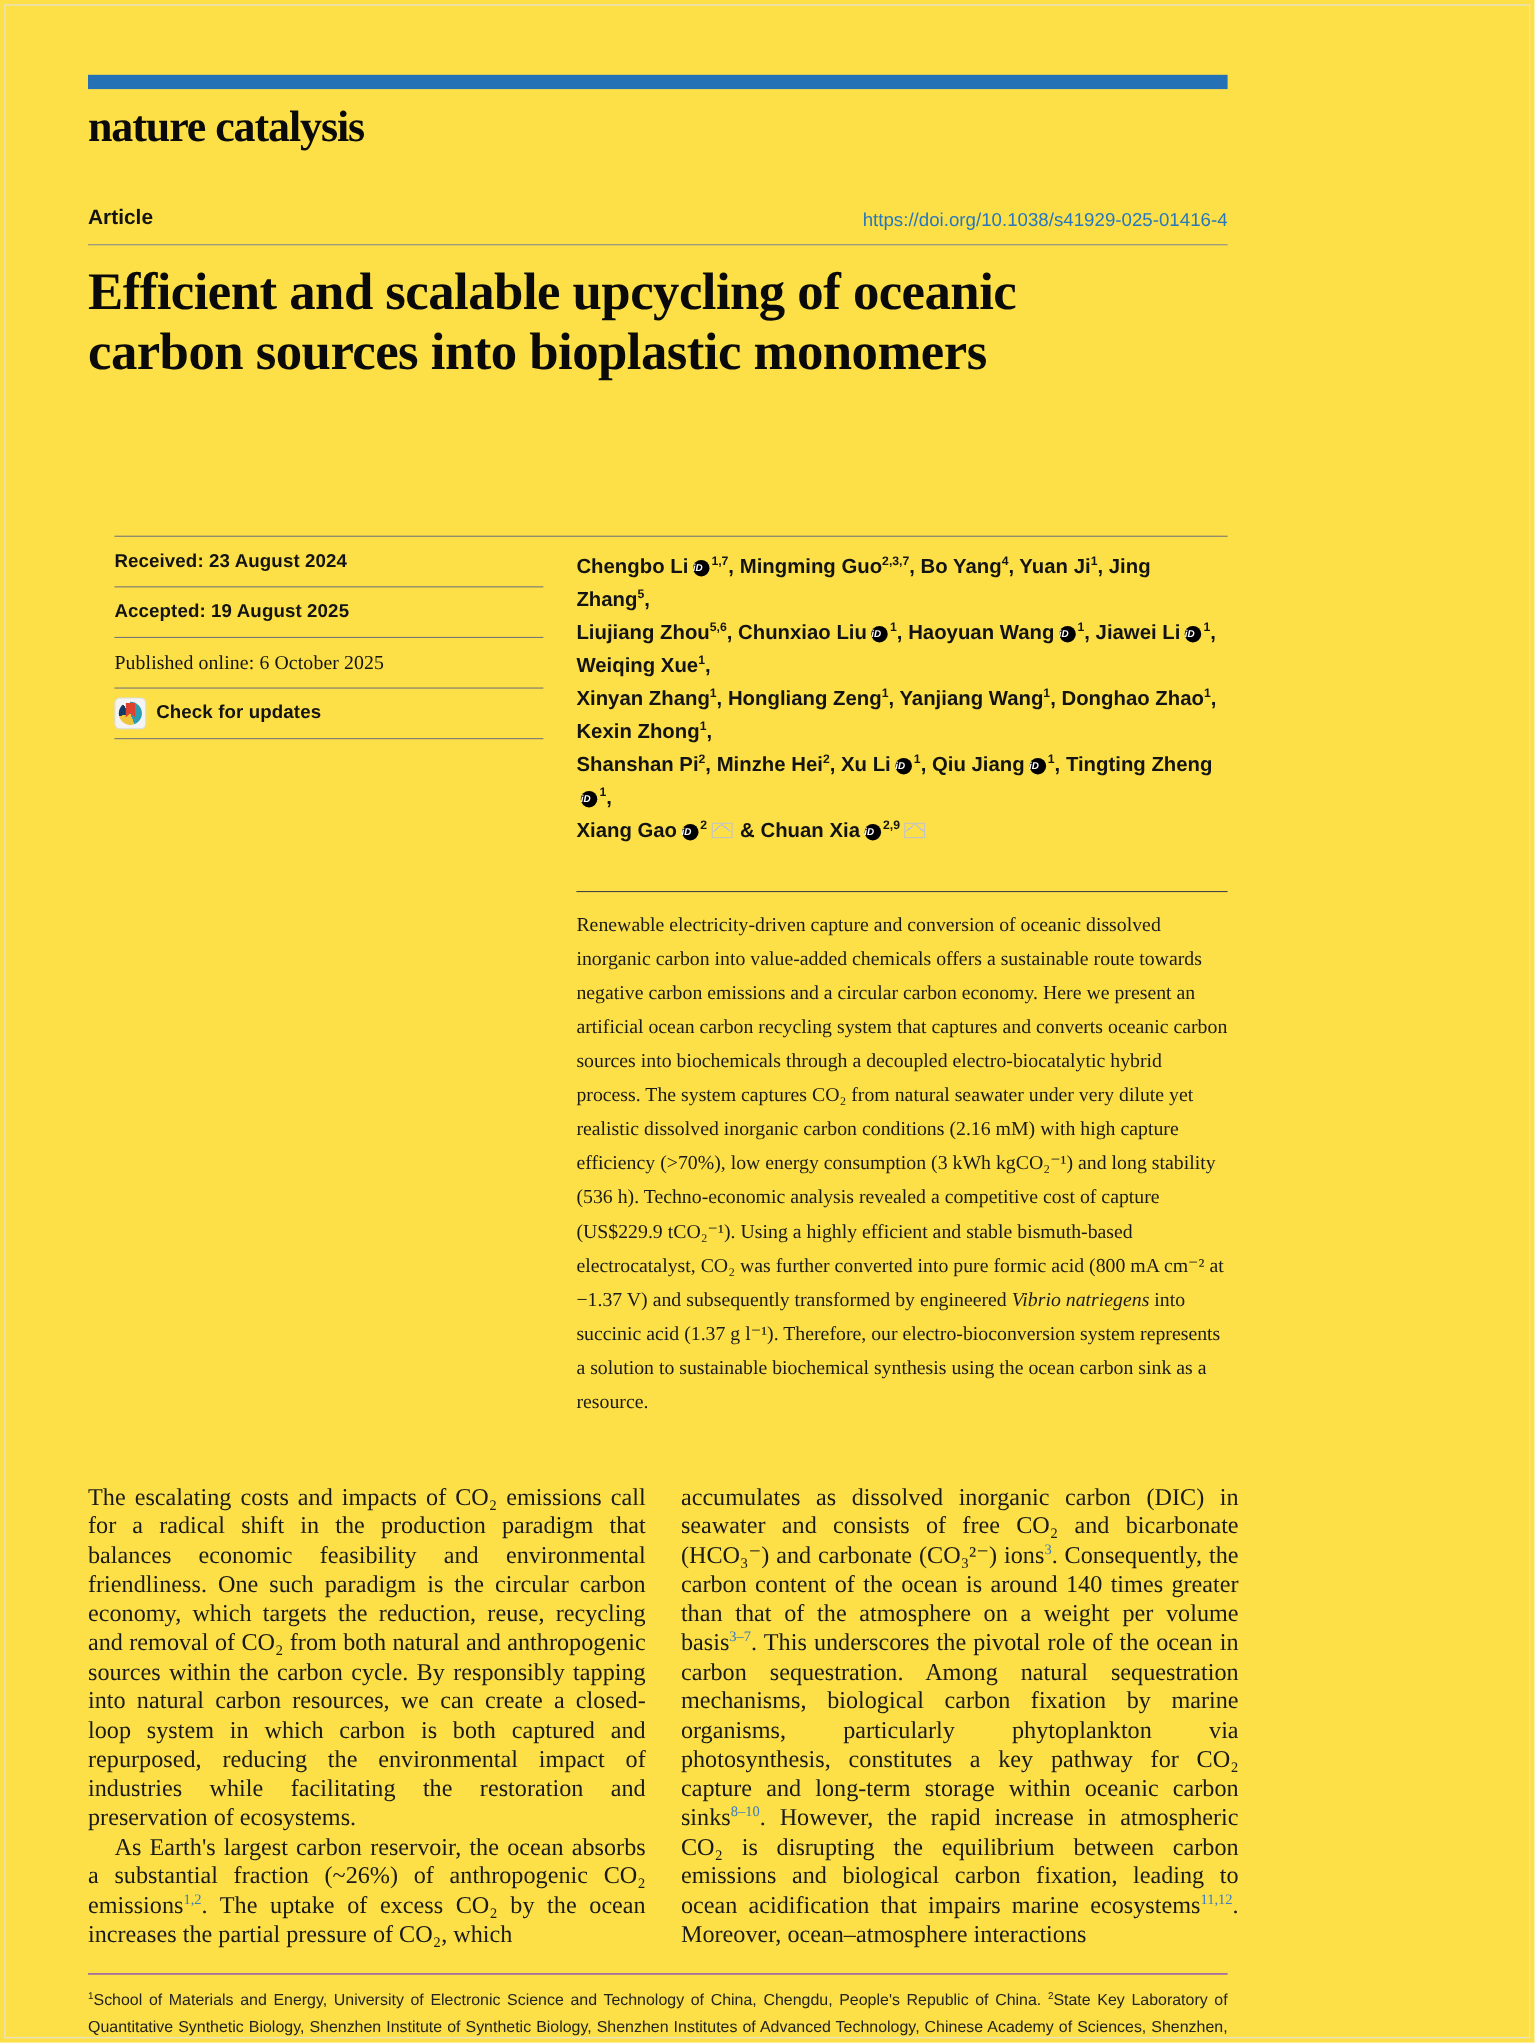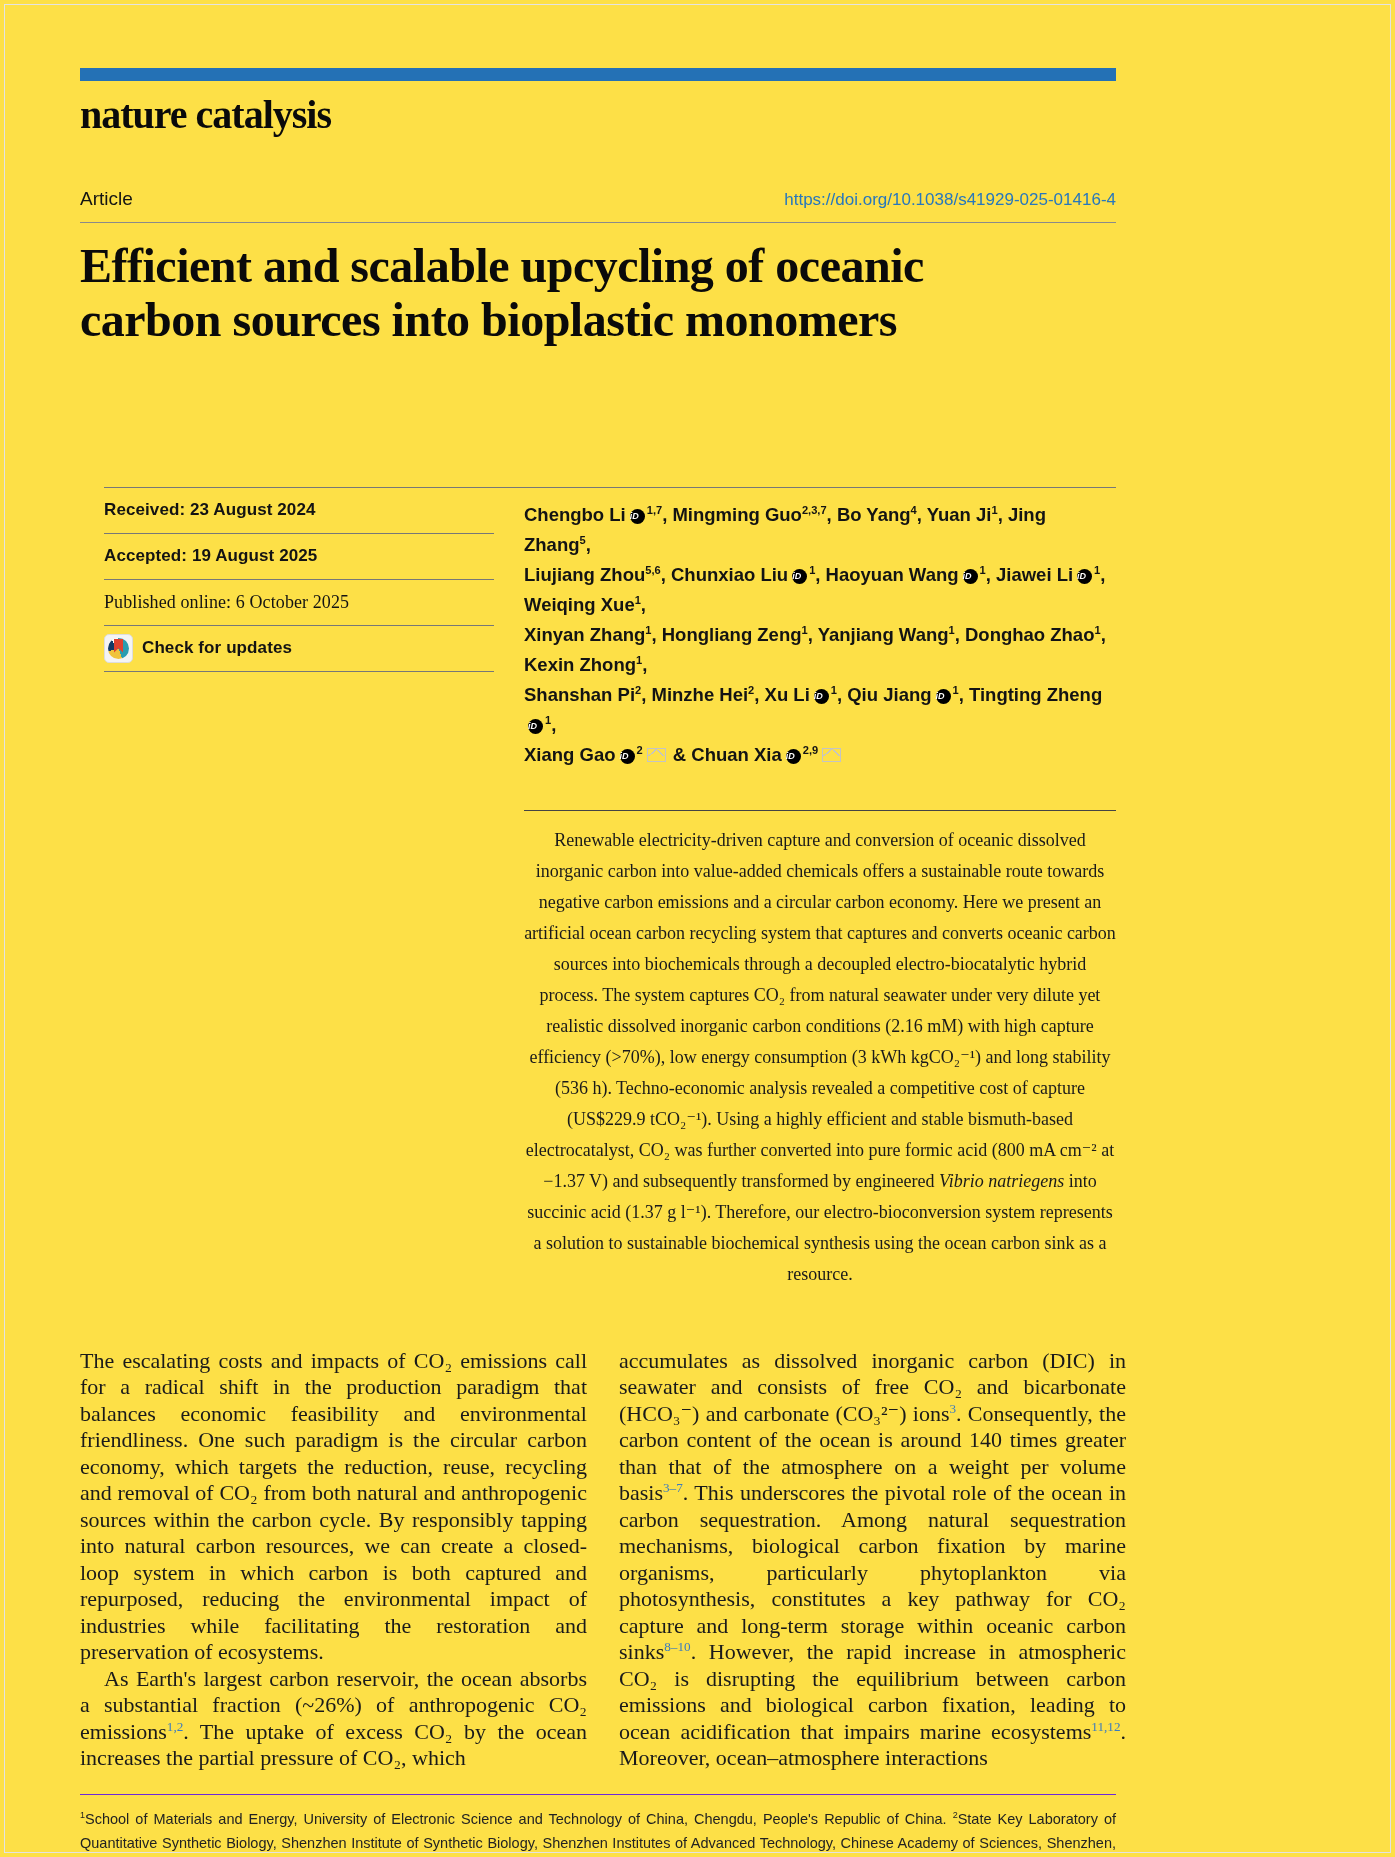--- a/index.html
+++ b/index.html
@@ -7,21 +7,21 @@
         font-family:"Liberation Sans",sans-serif;color:#131313;}
   .frame{position:absolute;inset:4px;border:1px solid #e3e3e3;pointer-events:none;}
   .content{position:absolute;left:80px;top:0;width:1036px;}
 
   .top-bar{margin-top:68px;height:13px;background:#2471b5;}
   .journal-logo{font-family:"Liberation Serif","DejaVu Serif",serif;font-weight:700;
         font-size:40px;letter-spacing:-1px;margin-top:10px;color:#0a0a0a;}
 
   .header-row{display:flex;justify-content:space-between;align-items:flex-end;
         margin-top:50px;padding-bottom:12px;border-bottom:1px solid #8a8a8a;}
-  .article-type{font-size:19px;font-weight:400;}
+  .article-type{font-size:19px;font-weight:700;}
   .doi-link{font-size:17px;font-weight:500;color:#2777bd;text-decoration:none;}
 
   .title{font-family:"Liberation Serif","DejaVu Serif",serif;font-weight:700;
         font-size:48px;line-height:1.12;letter-spacing:-0.5px;margin-top:16px;color:#0a0a0a;}
 
   .meta-authors{display:flex;margin-top:140px;border-top:1.5px solid #777;margin-left:24px;}
   .meta-col{width:390px;flex:none;}
   .meta-item{min-height:45px;display:flex;align-items:center;border-bottom:1.5px solid #777;
         font-size:17px;font-weight:600;letter-spacing:0.1px;}
   .meta-item.serif{font-family:"Liberation Serif","DejaVu Serif",serif;font-weight:400;font-size:18px;}
@@ -37,21 +37,21 @@
   .orcid-icon{display:inline-block;width:15px;height:15px;border-radius:50%;background:#000;color:#fff;
         font:italic 700 9px/15px "Liberation Sans",sans-serif;
         vertical-align:2px;margin:0 2px 0 4px;}
   .mail-icon{display:inline-block;width:19px;height:14px;border:1.5px solid #c4c4c4;box-sizing:border-box;
         vertical-align:-1px;margin:0 2px 0 4px;background:
         linear-gradient(to bottom right,transparent 45%,#c4c4c4 45%,#c4c4c4 57%,transparent 57%) no-repeat left top/50% 62%,
         linear-gradient(to bottom left,transparent 45%,#c4c4c4 45%,#c4c4c4 57%,transparent 57%) no-repeat right top/50% 62%;}
 
   .abstract-divider{margin-top:40px;border-top:1.5px solid #444;}
   .abstract{font-family:"Liberation Serif","DejaVu Serif",serif;font-size:18px;line-height:31px;
-        margin-top:14px;color:#1a1a1a;text-align:center;}
+        margin-top:14px;color:#1a1a1a;}
 
   sup{font-size:60%;line-height:0;}
   sup.ref{color:#3b7bbf;}
   .email-link{color:#2777bd;text-decoration:none;}
 
   .body-cols{display:flex;gap:32px;margin-top:58px;
         font-family:"Liberation Serif","DejaVu Serif",serif;font-size:22px;line-height:26.5px;
         text-align:justify;color:#1a1a1a;align-items:flex-end;}
   .body-col{width:507px;flex:none;}
   .indent{text-indent:24px;}

